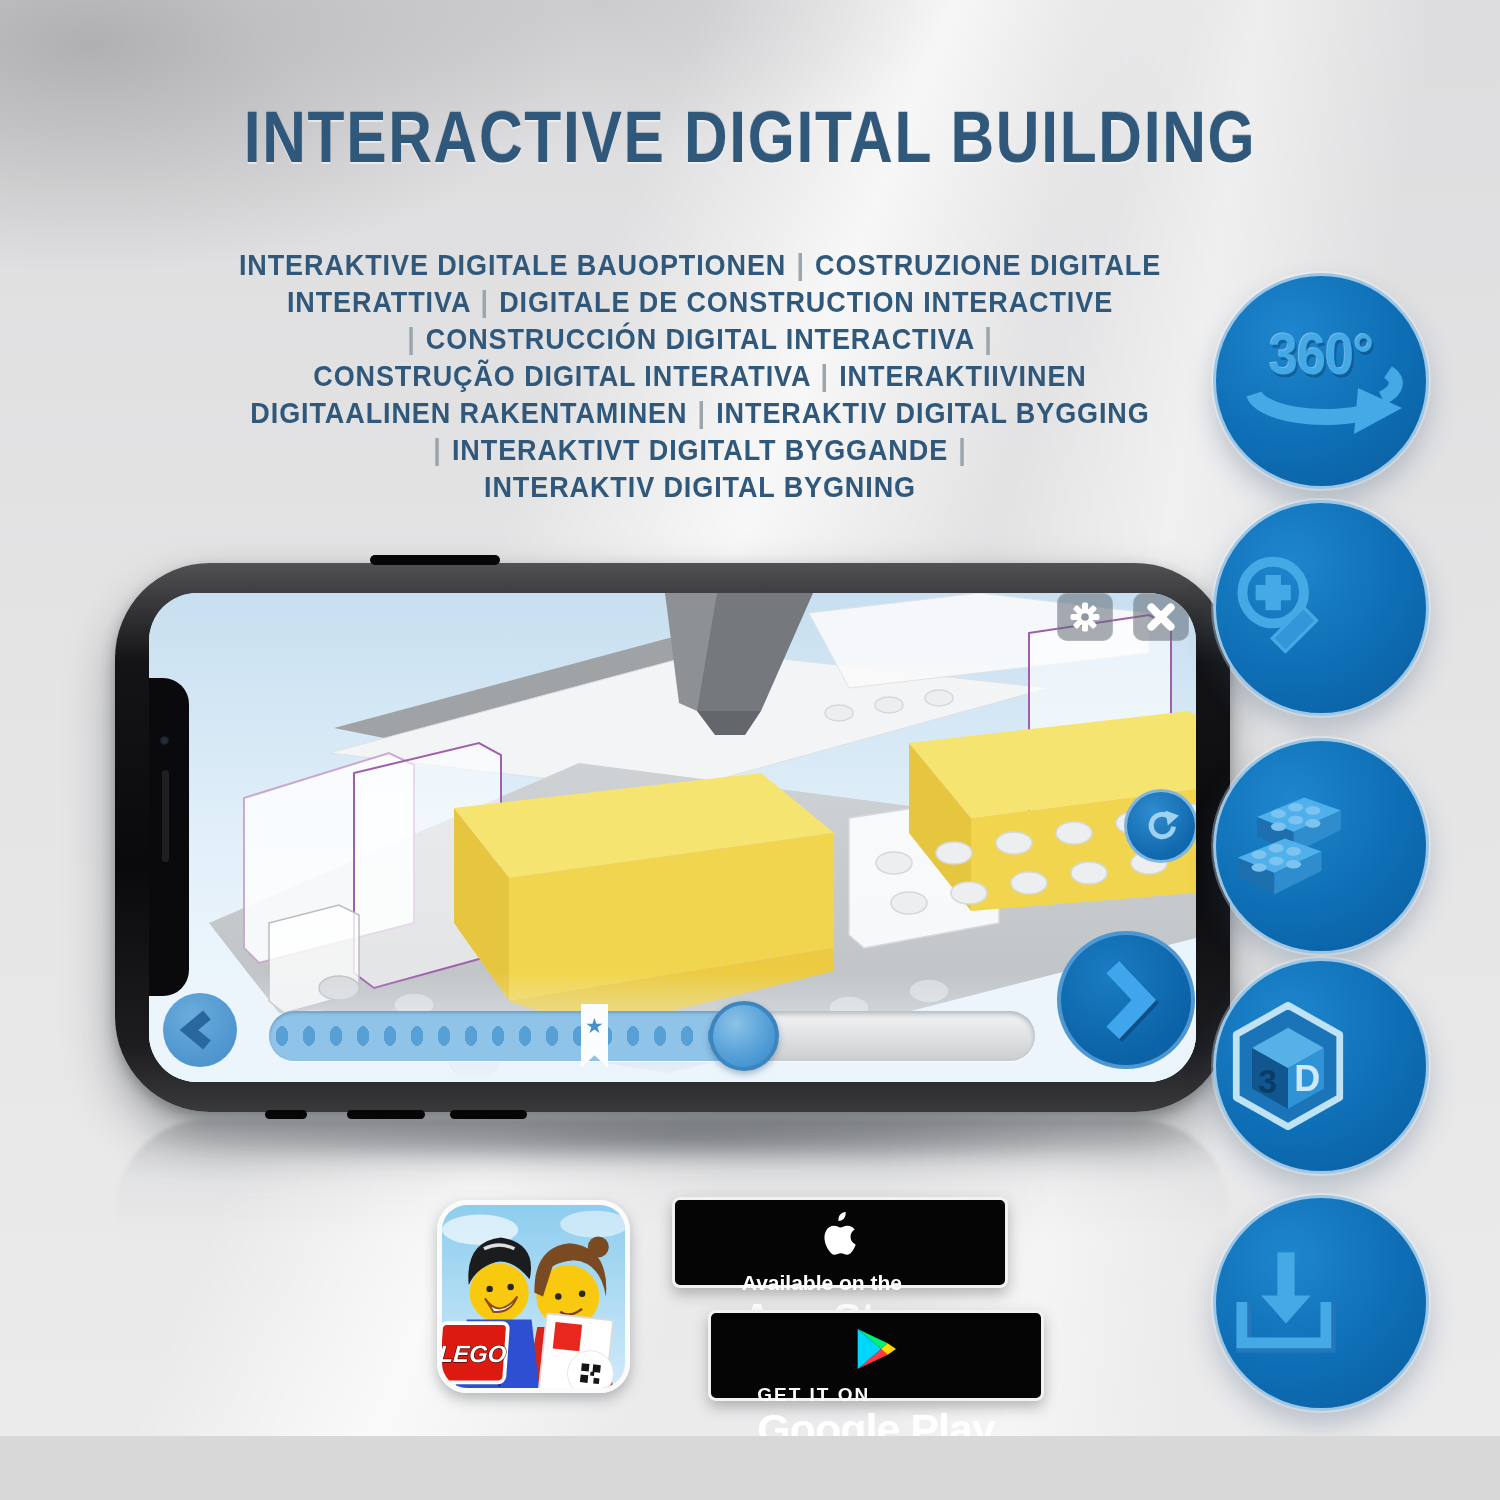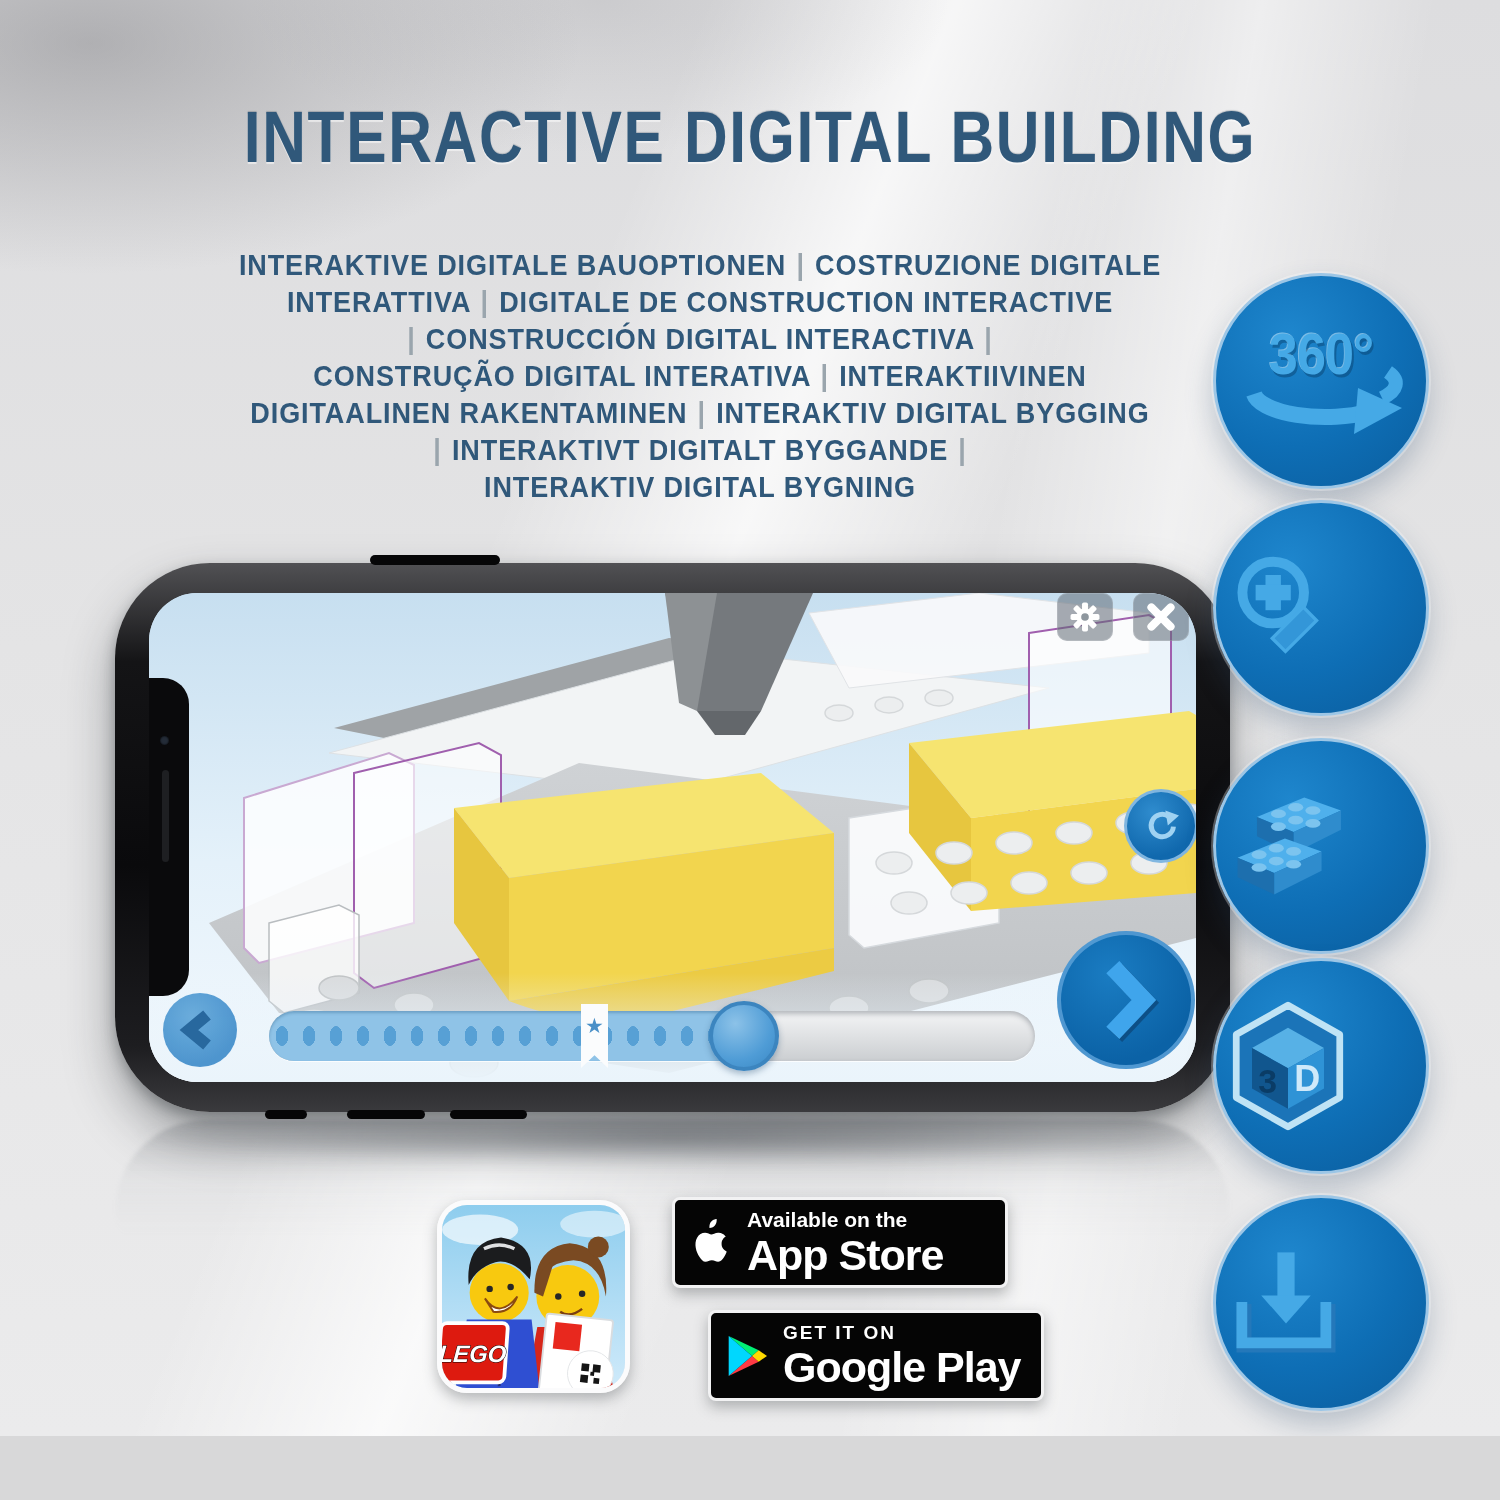--- a/index.html
+++ b/index.html
@@ -78,21 +78,21 @@
     background:radial-gradient(closest-side,rgba(70,75,82,.45),rgba(70,75,82,0));filter:blur(6px);z-index:10;}
   .phone-reflection{position:absolute;left:115px;top:1120px;width:1115px;height:130px;
     border-radius:95px 95px 40px 40px;z-index:9;opacity:.55;filter:blur(2px);
     background:linear-gradient(180deg,rgba(95,100,106,.45),rgba(160,165,170,.15) 45%,rgba(230,230,232,0) 90%);}
   
   .app-icon{position:absolute;left:437px;top:1200px;width:193px;height:193px;border-radius:30px;
     overflow:hidden;border:5px solid #fbfbfc;box-sizing:border-box;
     box-shadow:0 6px 14px rgba(60,65,70,.35);z-index:25;}
   .badge{position:absolute;left:672px;width:336px;height:91px;border-radius:8px;background:#050505;
     border:3px solid #f2f2f3;box-sizing:border-box;display:flex;align-items:center;
-    box-shadow:0 6px 14px rgba(60,65,70,.35);z-index:25;color:#fff;}
+    box-shadow:0 6px 14px rgba(60,65,70,.35);z-index:25;color:#fff;flex-direction:column;}
   .badge .blogo{flex:0 0 72px;display:flex;align-items:center;justify-content:center;}
   .badge .btxt{display:flex;flex-direction:column;justify-content:center;line-height:1;}
   .badge .tagline{font-size:21px;font-weight:700;margin-bottom:4px;}
   .badge .tagline.gp{font-size:19px;font-weight:600;letter-spacing:2px;}
   .badge .bname{font-size:43px;font-weight:700;letter-spacing:-1px;}
 </style>
 </head>
 <body>
 
 <div class="canvas">

